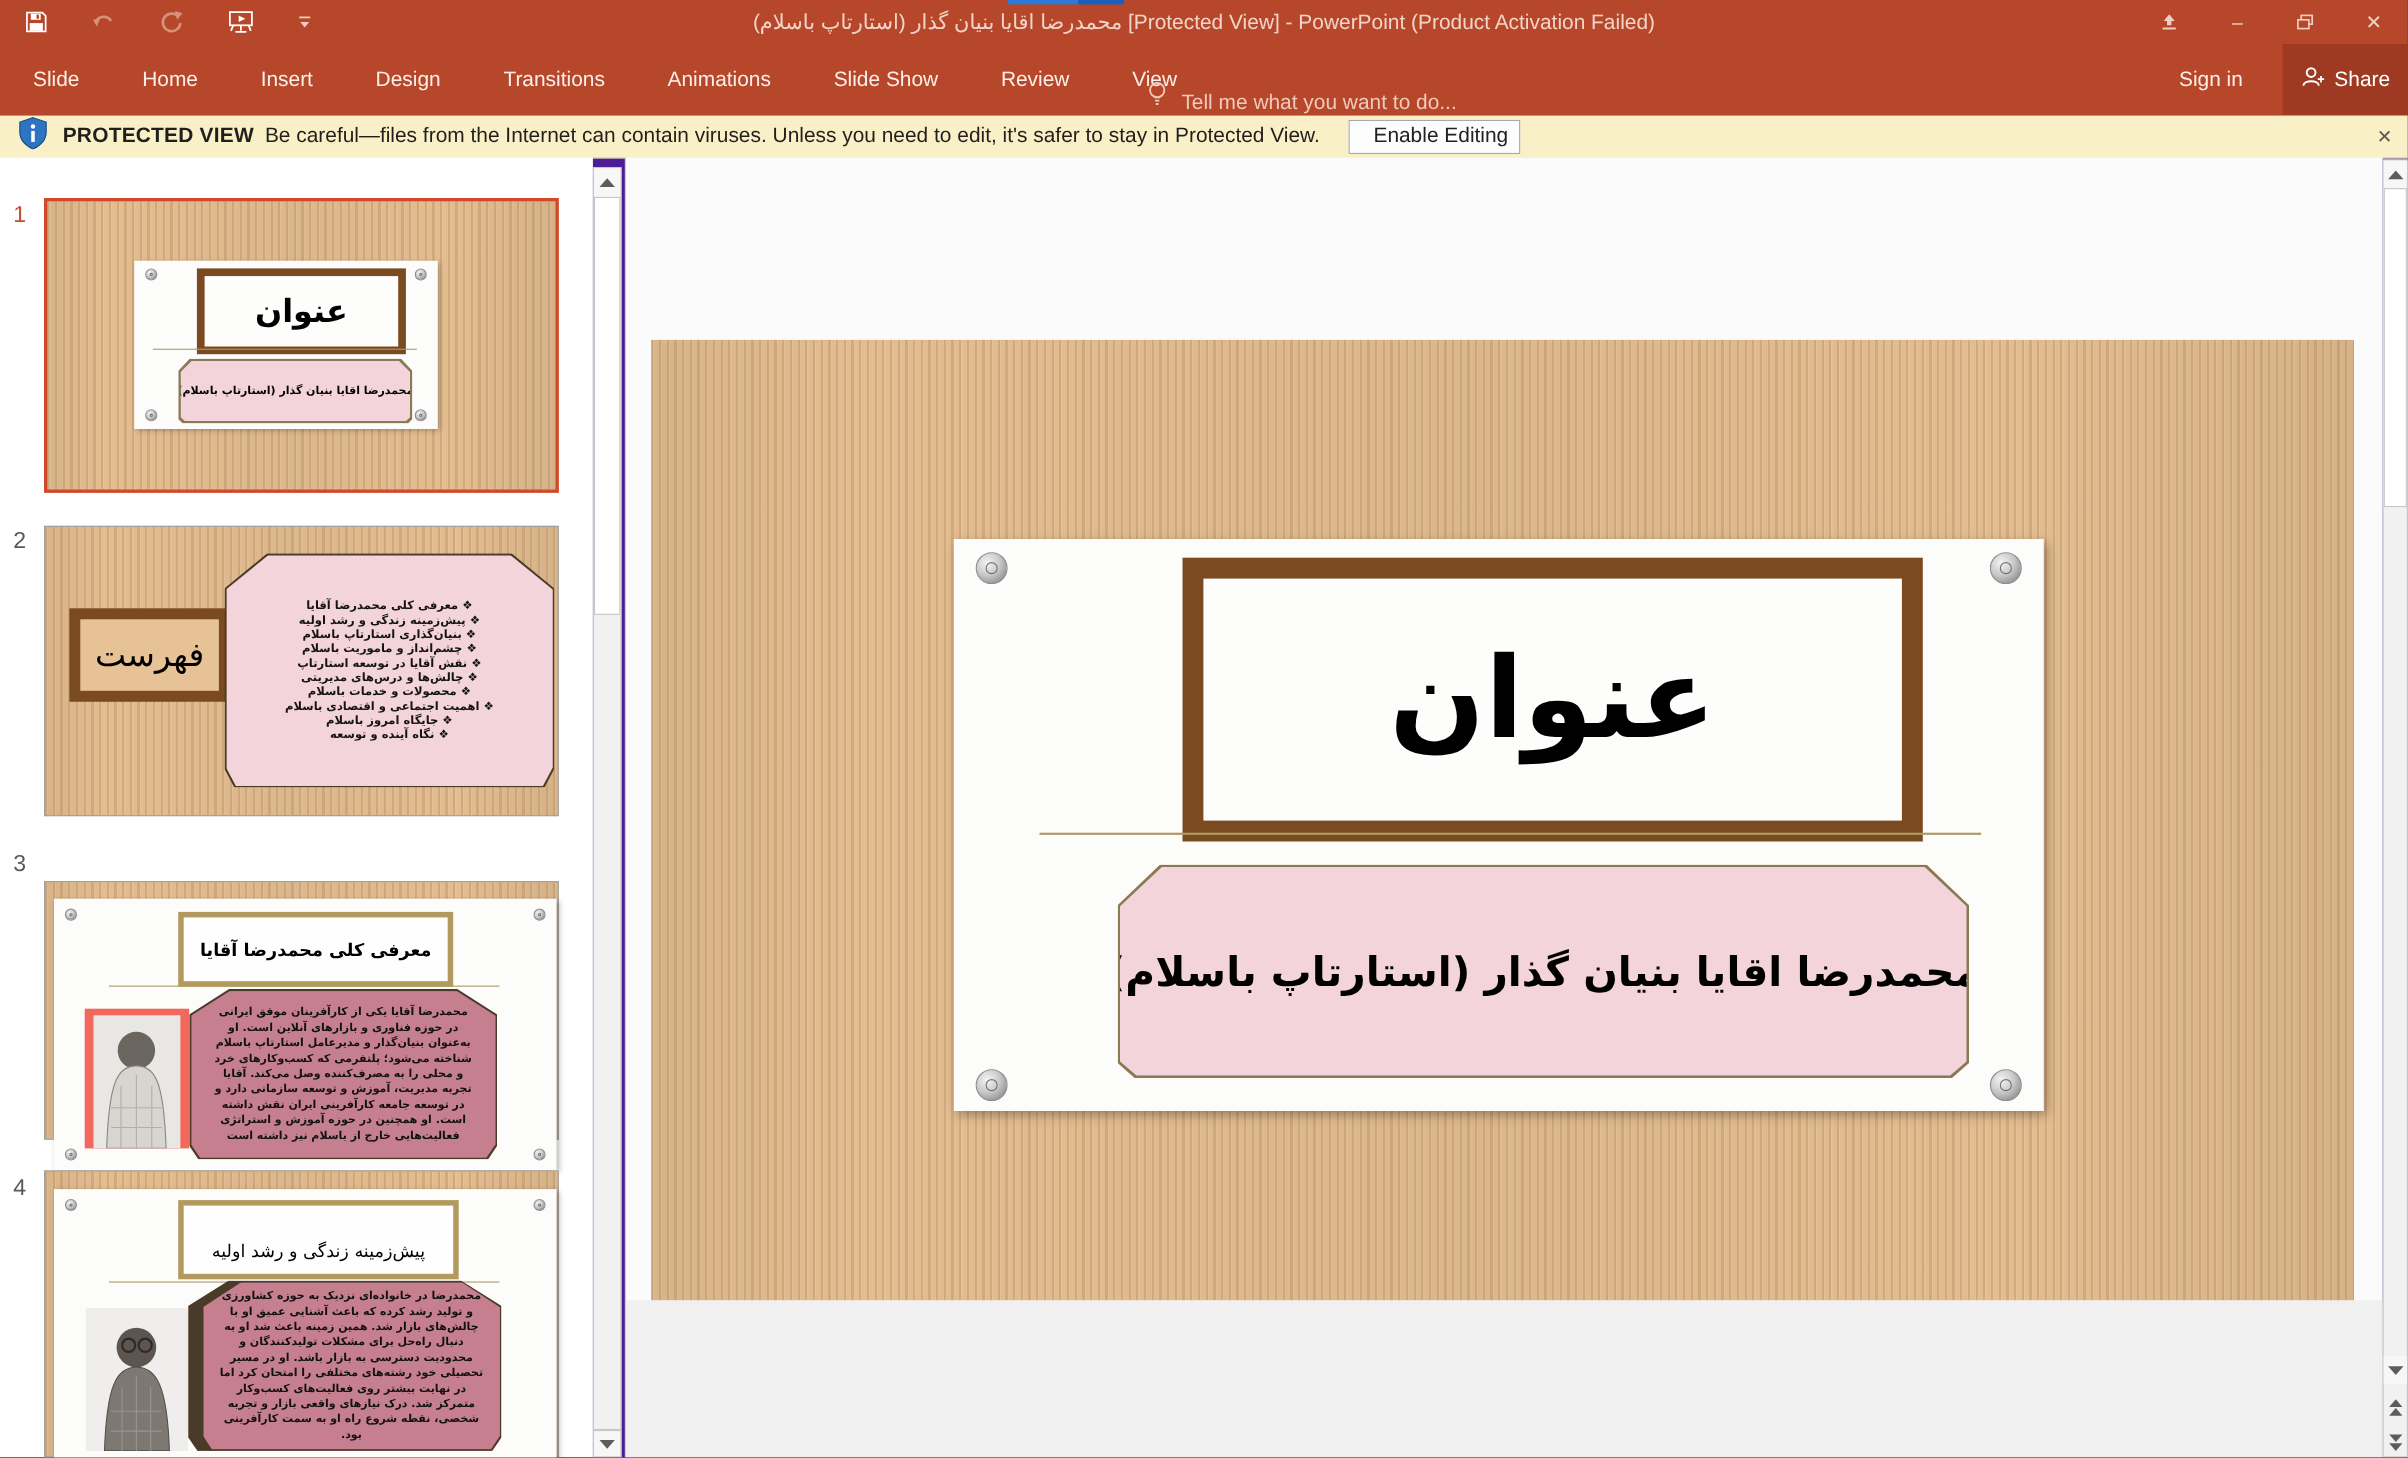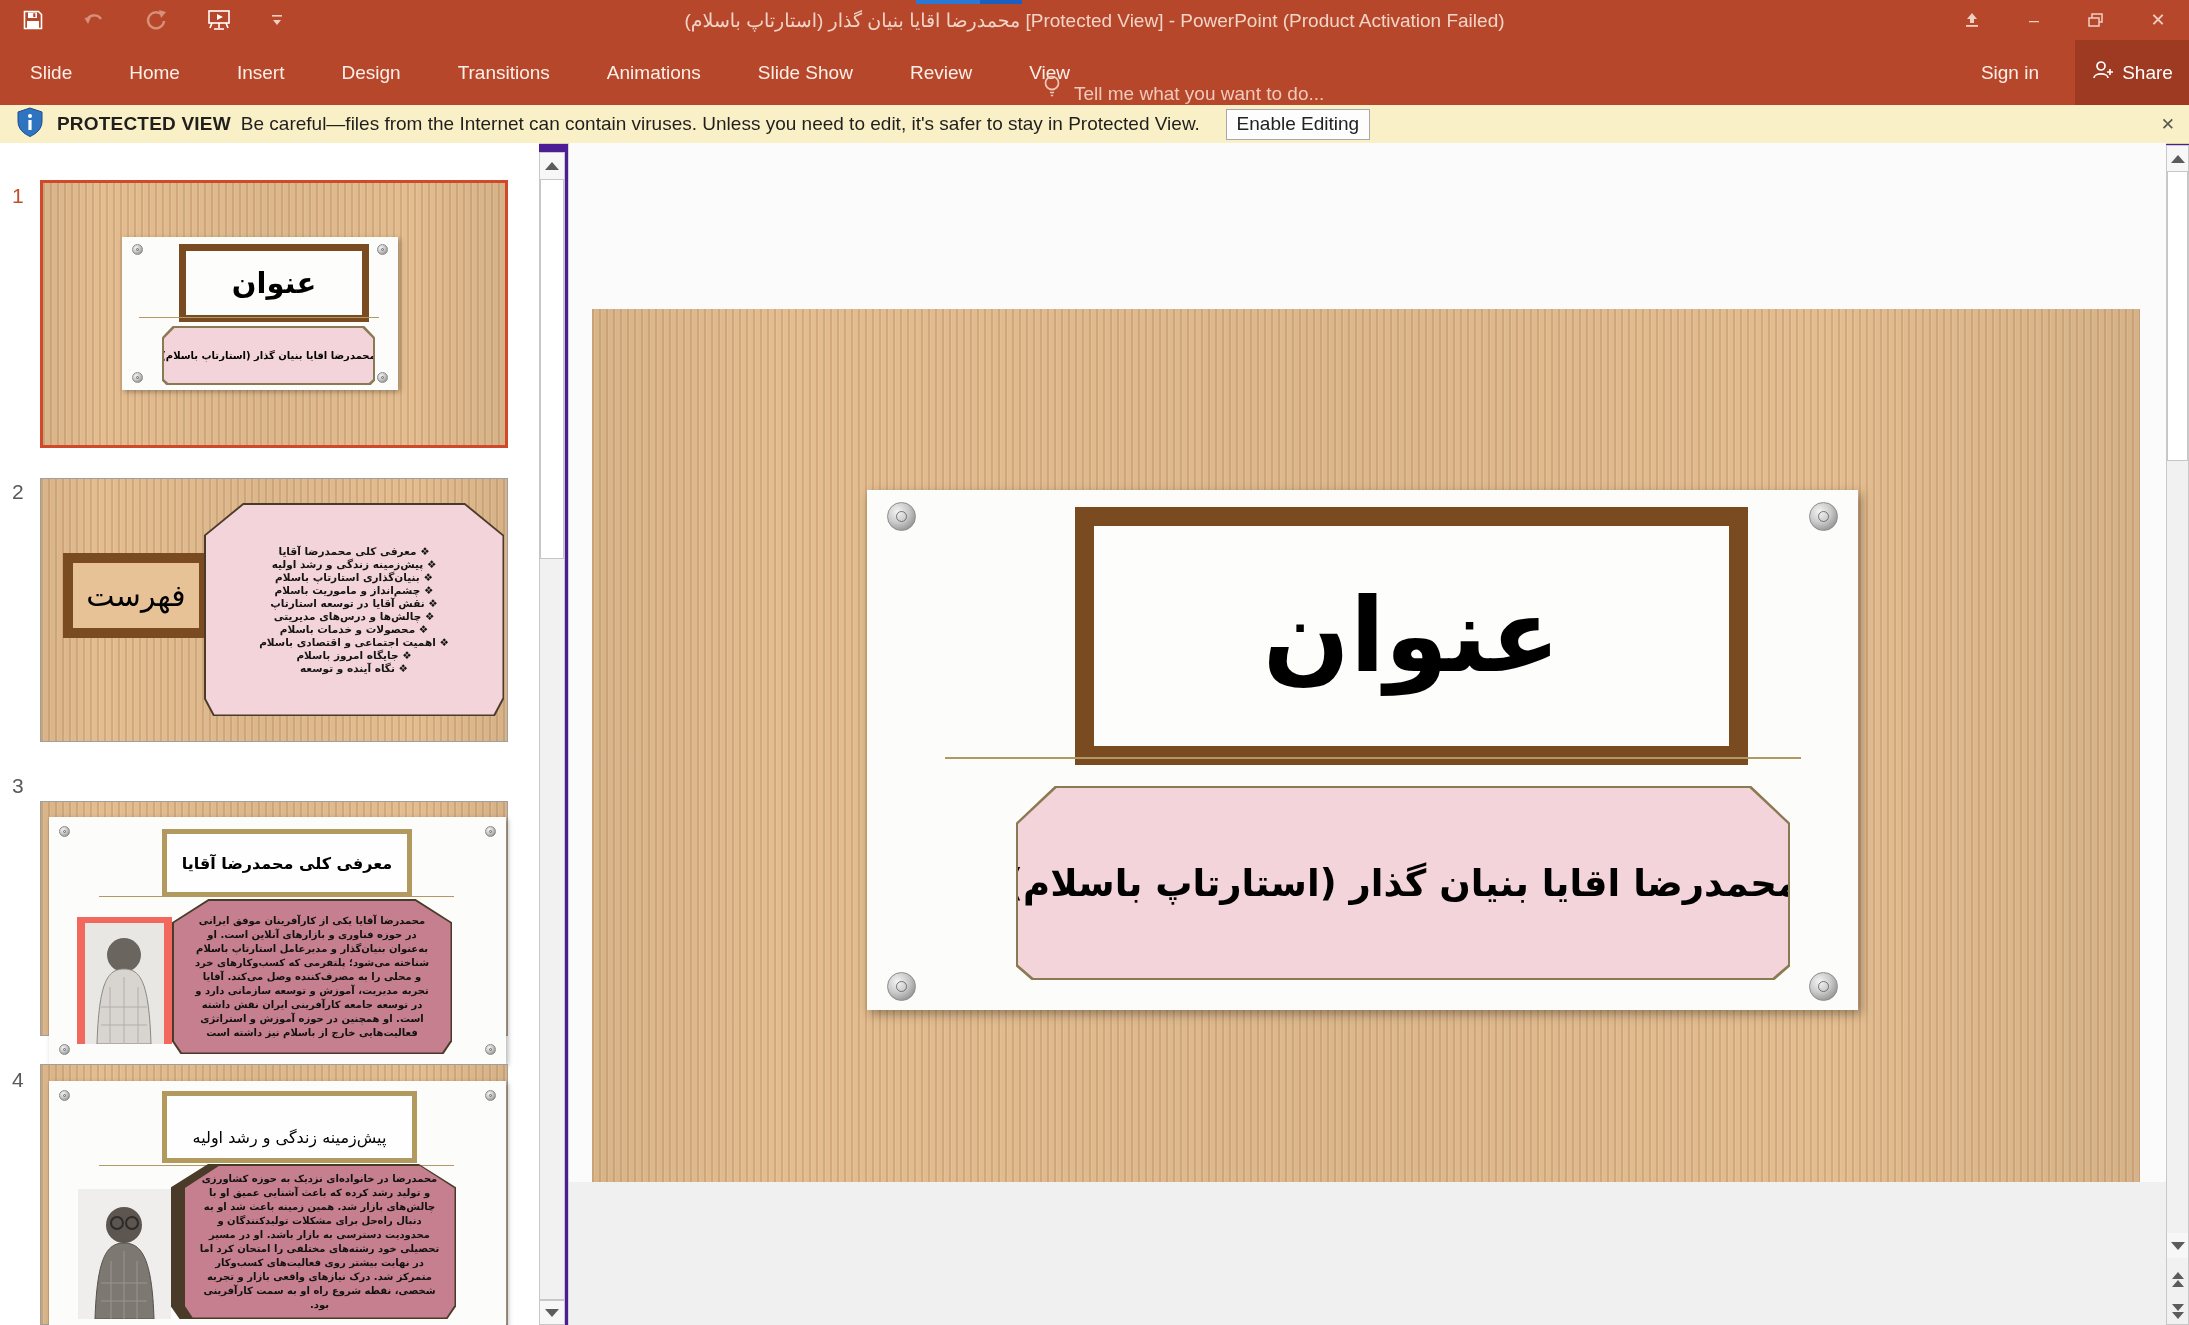--- a/index.html
+++ b/index.html
@@ -27,21 +27,21 @@
   .share{right:0;top:0;width:114px;height:65px;background:#9e3a21;display:flex;align-items:center;
          justify-content:center;gap:9px;color:#fff;font-size:19px;}
 
   
   .pvbar{left:0;top:105px;width:2189px;height:38px;background:#faf0c8;border-bottom:1px solid #d9d2ab;
          display:flex;align-items:center;color:#201f1c;font-size:19px;}
   .pv-shield{margin-left:17px;margin-right:14px;}
   .pv-label{font-weight:bold;margin-right:10px;letter-spacing:.2px;white-space:nowrap;}
   .pv-msg{white-space:nowrap;}
   .pv-btn{margin-left:26px;width:142px;height:29px;background:#fdfdfd;border:1px solid #a8a8a8;
-          display:flex;align-items:center;justify-content:center;font-size:19px;color:#222;}
+          display:flex;align-items:center;justify-content:center;font-size:19px;color:#222;padding-left:12px;}
   .pv-close{position:absolute;right:14px;top:0;height:38px;display:flex;align-items:center;color:#5a5a52;font-size:17px;}
 
   
   .thumbs-pane{left:0;top:143px;width:539px;height:1182px;background:#fff;}
   .pane-divider{left:568px;top:143px;width:1px;height:1182px;background:#d4d4d4;}
   .editor{left:569px;top:143px;width:1597px;height:1182px;background:#fbfbfb;}
   .editor-bottom{left:0;top:1039px;width:1597px;height:143px;background:#f0f0f0;}
 
   
   .vscroll{background:#f1f1f1;border:1px solid #c8c8c8;box-sizing:border-box;}

